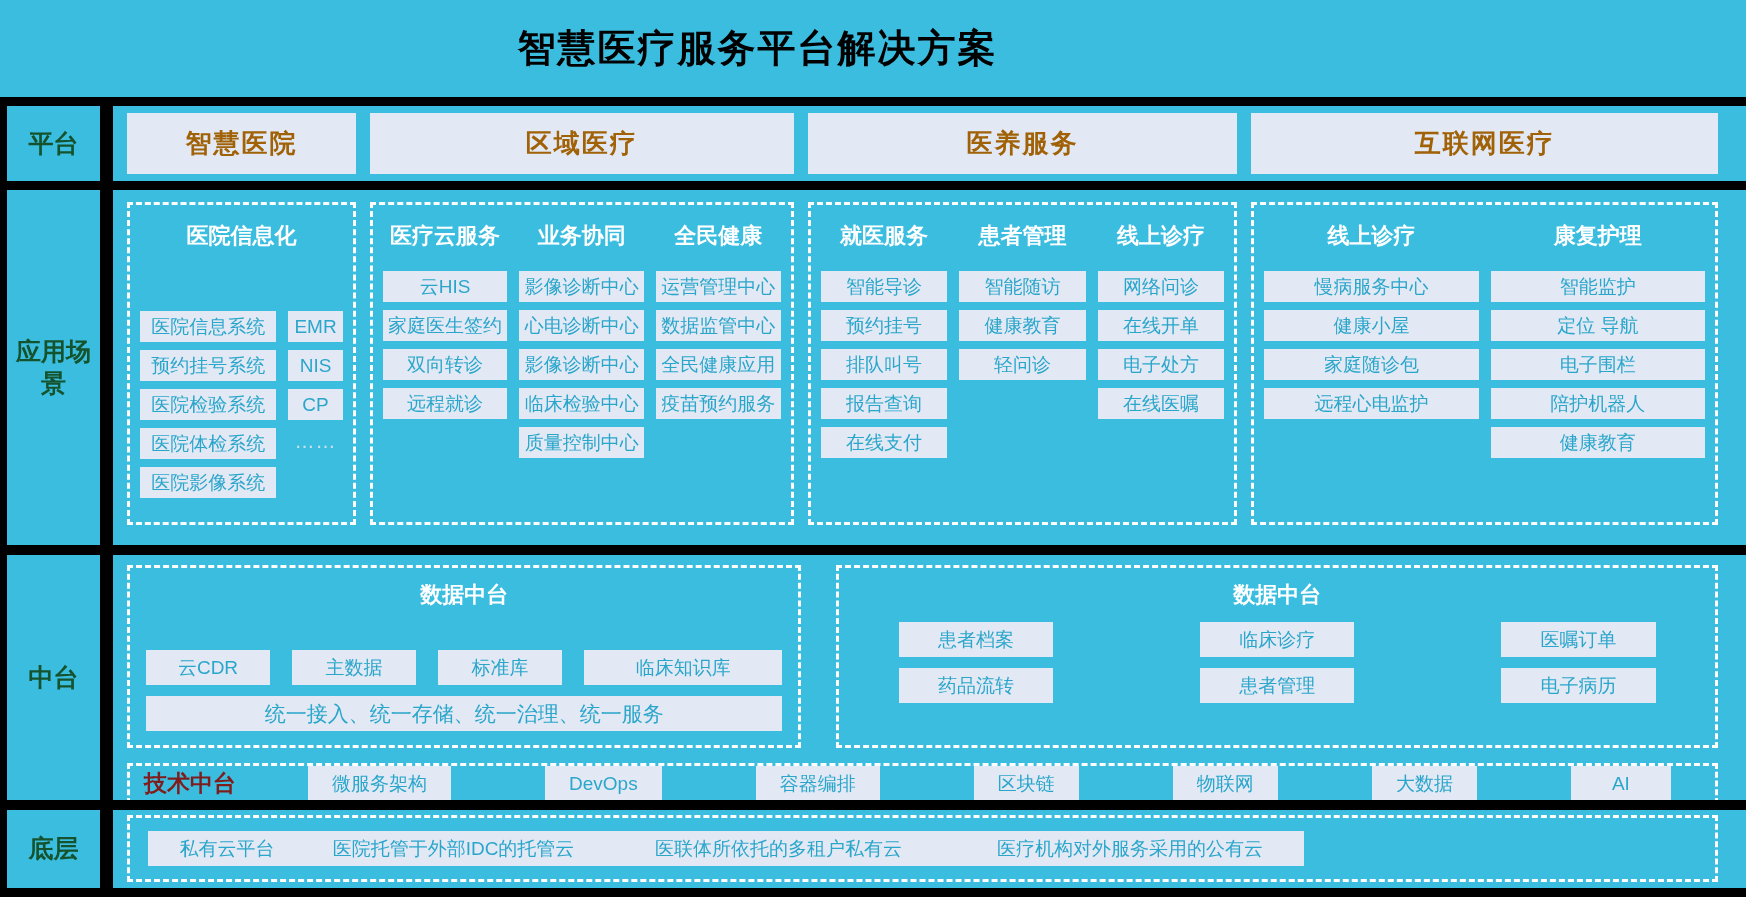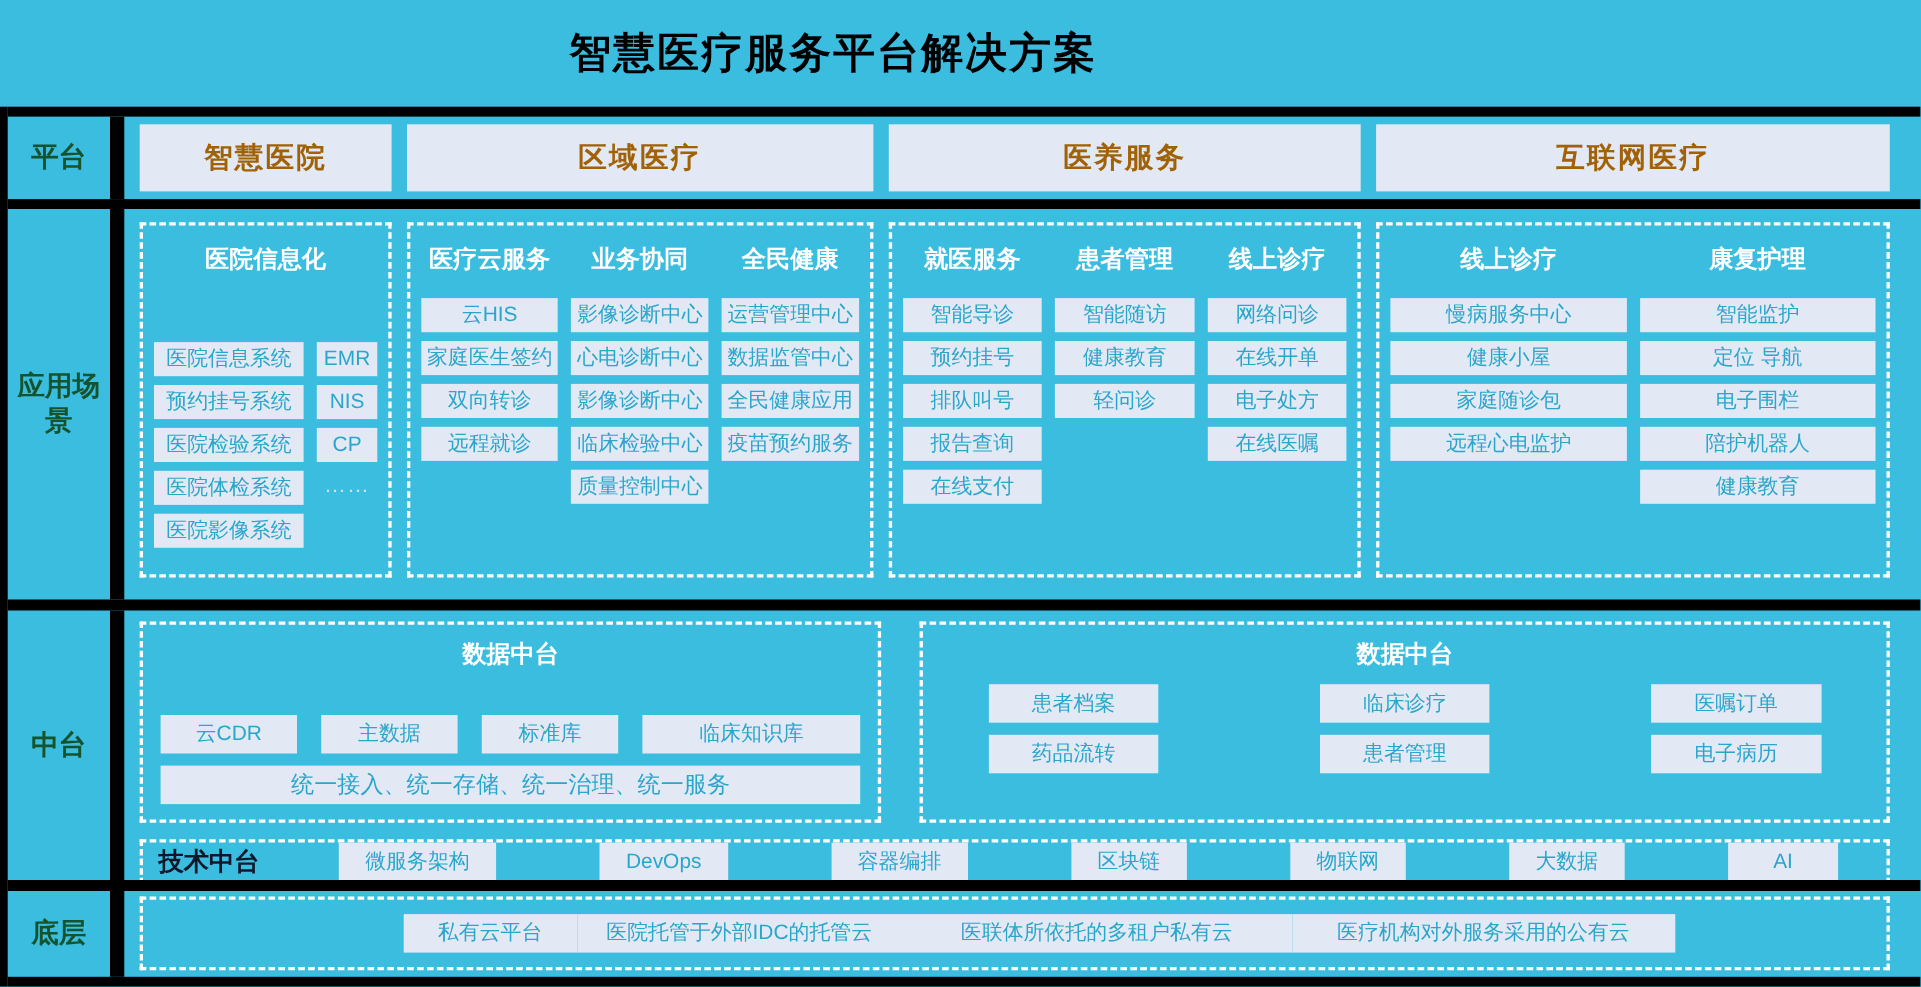--- a/index.html
+++ b/index.html
@@ -73,29 +73,29 @@
   .data-box { padding: 6px 16px 14px; }
   .data-box .group-header { padding: 6px 0 12px; }
   .data-items { display: flex; gap: 22px; margin-bottom: 11px; }
   .data-items .item-box { height: 35px; line-height: 35px; flex: 1 1 0; margin-top: 28px; }
   .data-items .item-box:nth-child(4) { flex-grow: 1.6; }
   .unified-bar { height: 35px; line-height: 35px; font-size: 21px; }
   .data-grid { display: grid; grid-template-columns: 1fr 1fr 1fr; gap: 11px 60px; }
   .data-grid .item-box { height: 35px; line-height: 35px; width: 64%; margin: 0 auto; min-width: 140px; }
 
   .tech-row { flex: 1; display: flex; align-items: center; padding: 0 44px 0 14px; }
-  .tech-label { color: #0f172a; font-weight: bold; font-size: 23px; white-space: nowrap; margin-right: 24px; }
+  .tech-label { color: #7f1d1d; font-weight: bold; font-size: 23px; white-space: nowrap; margin-right: 24px; }
   .tech-items { flex: 1; display: flex; justify-content: space-between; align-items: center; }
   .tech-items .item-box { height: 35px; line-height: 35px; padding: 0 24px; min-width: 100px; }
 
   
   .band-bottom { height: 78px; }
   .bottom-wrap { height: 100%; padding: 5px 28px 6px 14px; }
   .bottom-box { height: 100%; display: flex; align-items: center; padding: 0 18px; }
-  .bottom-items { flex: 1; display: flex; justify-content: center; align-items: center; margin-left: 44px; }
+  .bottom-items { flex: 1; display: flex; justify-content: flex-start; align-items: center; }
   .bottom-items .item-box { height: 35px; line-height: 35px; padding: 0 26px; }
   .bottom-items .item-box:nth-child(1) { min-width: 158px; }
   .bottom-items .item-box:nth-child(2) { min-width: 295px; }
   .bottom-items .item-box:nth-child(3) { min-width: 355px; }
   .bottom-items .item-box:nth-child(4) { min-width: 348px; }
 
   .bottom-bar { height: 9px; background: #000; }
 </style>
 </head>
 <body>

